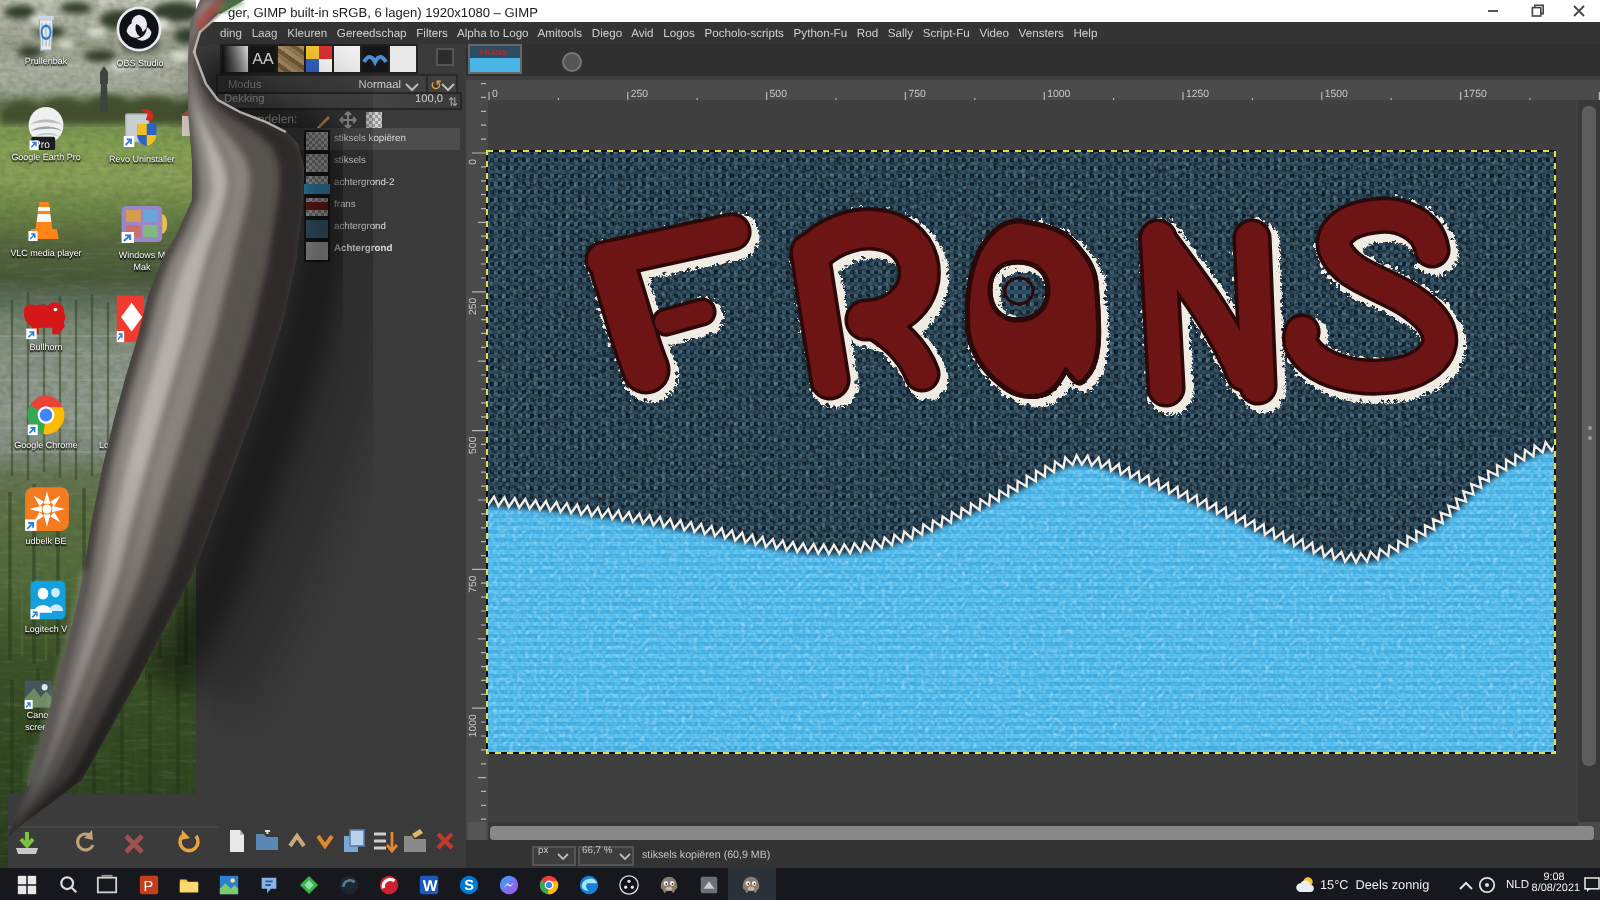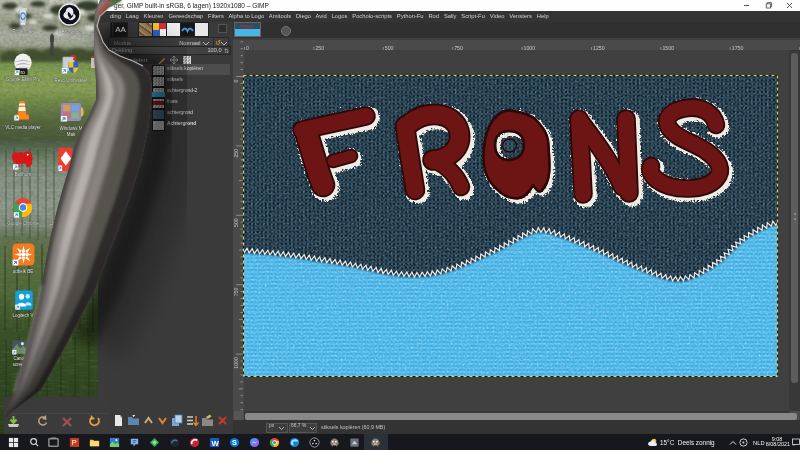--- a/index.html
+++ b/index.html
@@ -286,21 +286,21 @@
       </svg>
      </div>
      <div id="menubar" class="abs">
         <div id="menutxt" class="abs">ding&nbsp;&nbsp; Laag&nbsp;&nbsp; Kleuren&nbsp;&nbsp; Gereedschap&nbsp;&nbsp; Filters&nbsp;&nbsp; Alpha to Logo&nbsp;&nbsp; Amitools&nbsp;&nbsp; Diego&nbsp;&nbsp; Avid&nbsp;&nbsp; Logos&nbsp;&nbsp; Pocholo-scripts&nbsp;&nbsp; Python-Fu&nbsp;&nbsp; Rod&nbsp;&nbsp; Sally&nbsp;&nbsp; Script-Fu&nbsp;&nbsp; Video&nbsp;&nbsp; Vensters&nbsp;&nbsp; Help</div>
      </div>
   </div>
 
   <div id="dock" class="abs">
 
      <div class="tbicon" style="left:5px;background:linear-gradient(90deg,#111,#eee);"></div>
-     <div class="tbicon" style="left:8px;background:#181818;color:#eee;font-size:8px;font-weight:normal;text-align:center;line-height:13px;">AA</div>
+     <div class="tbicon" style="left:19px;background:#181818;color:#eee;font-size:8px;font-weight:normal;text-align:center;line-height:13px;">AA</div>
      <div class="tbicon" style="left:33px;background:
         repeating-linear-gradient(35deg,#9c8057 0 2px,#7a5f3c 2px 4px,#b09468 4px 6px);"></div>
      <div class="tbicon" style="left:47px;background:conic-gradient(#d33 0 25%,#fff 0 50%,#36c 0 75%,#fc3 0);"></div>
      <div class="tbicon" style="left:61px;background:#f2f2f2;"></div>
      <div class="tbicon" style="left:75px;background:#161616;"></div>
      <div class="tbicon" style="left:89px;background:#e8e8e8;"></div>
      <svg class="abs" style="left:75px;top:0px;width:15px;height:15px;">
       <path d="M2 9 Q5 4 7.5 9 Q10 4 13 9" fill="none" stroke="#4a8fd4" stroke-width="2"></path>
     </svg>
      <div class="abs" style="left:113px;top:2px;width:7px;height:7px;background:#2c2c2c;border:1px solid #555;"></div>

